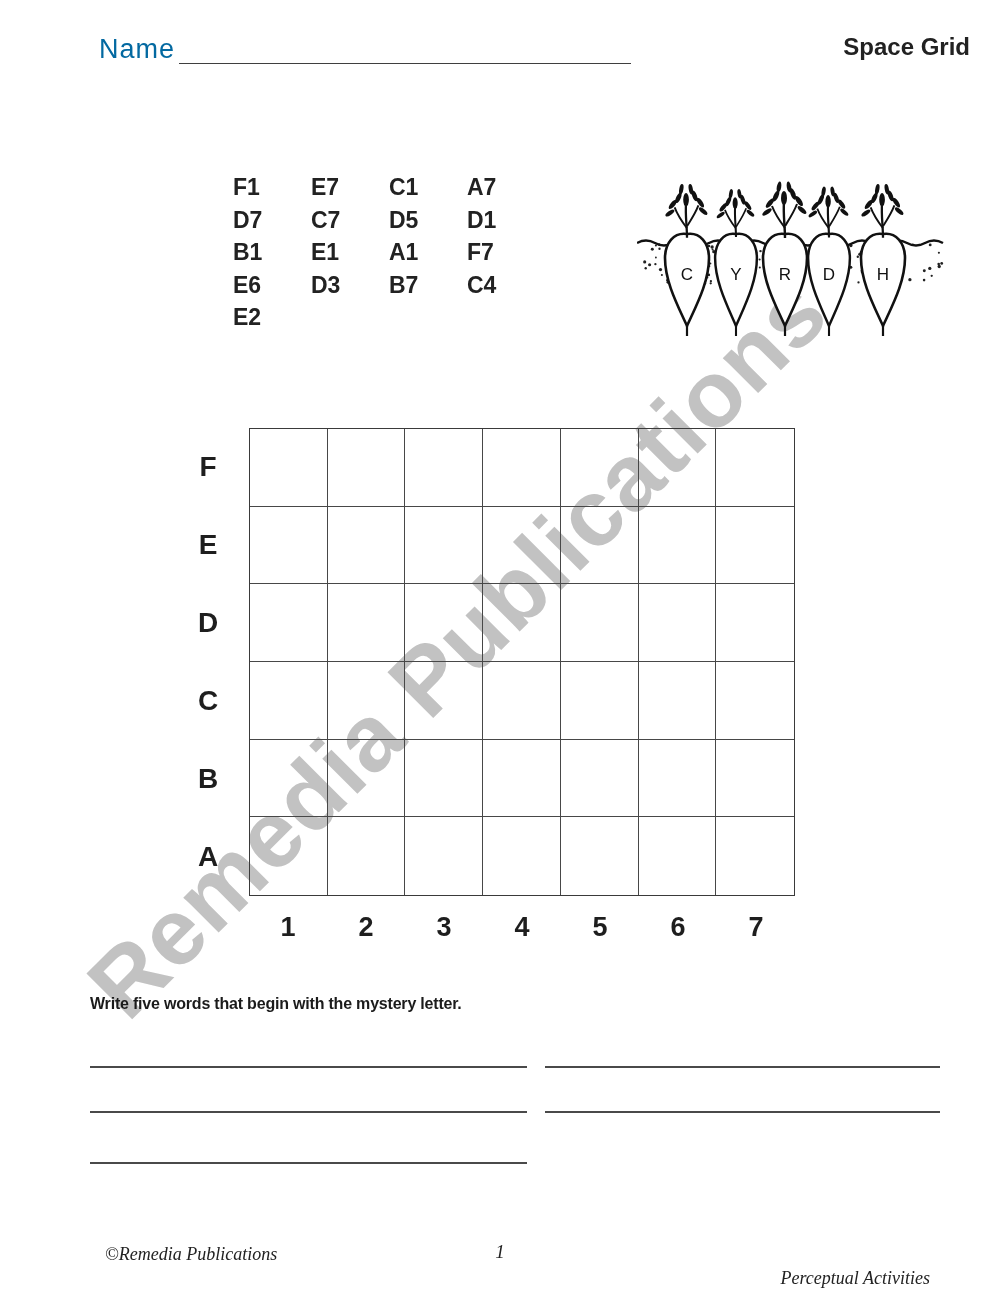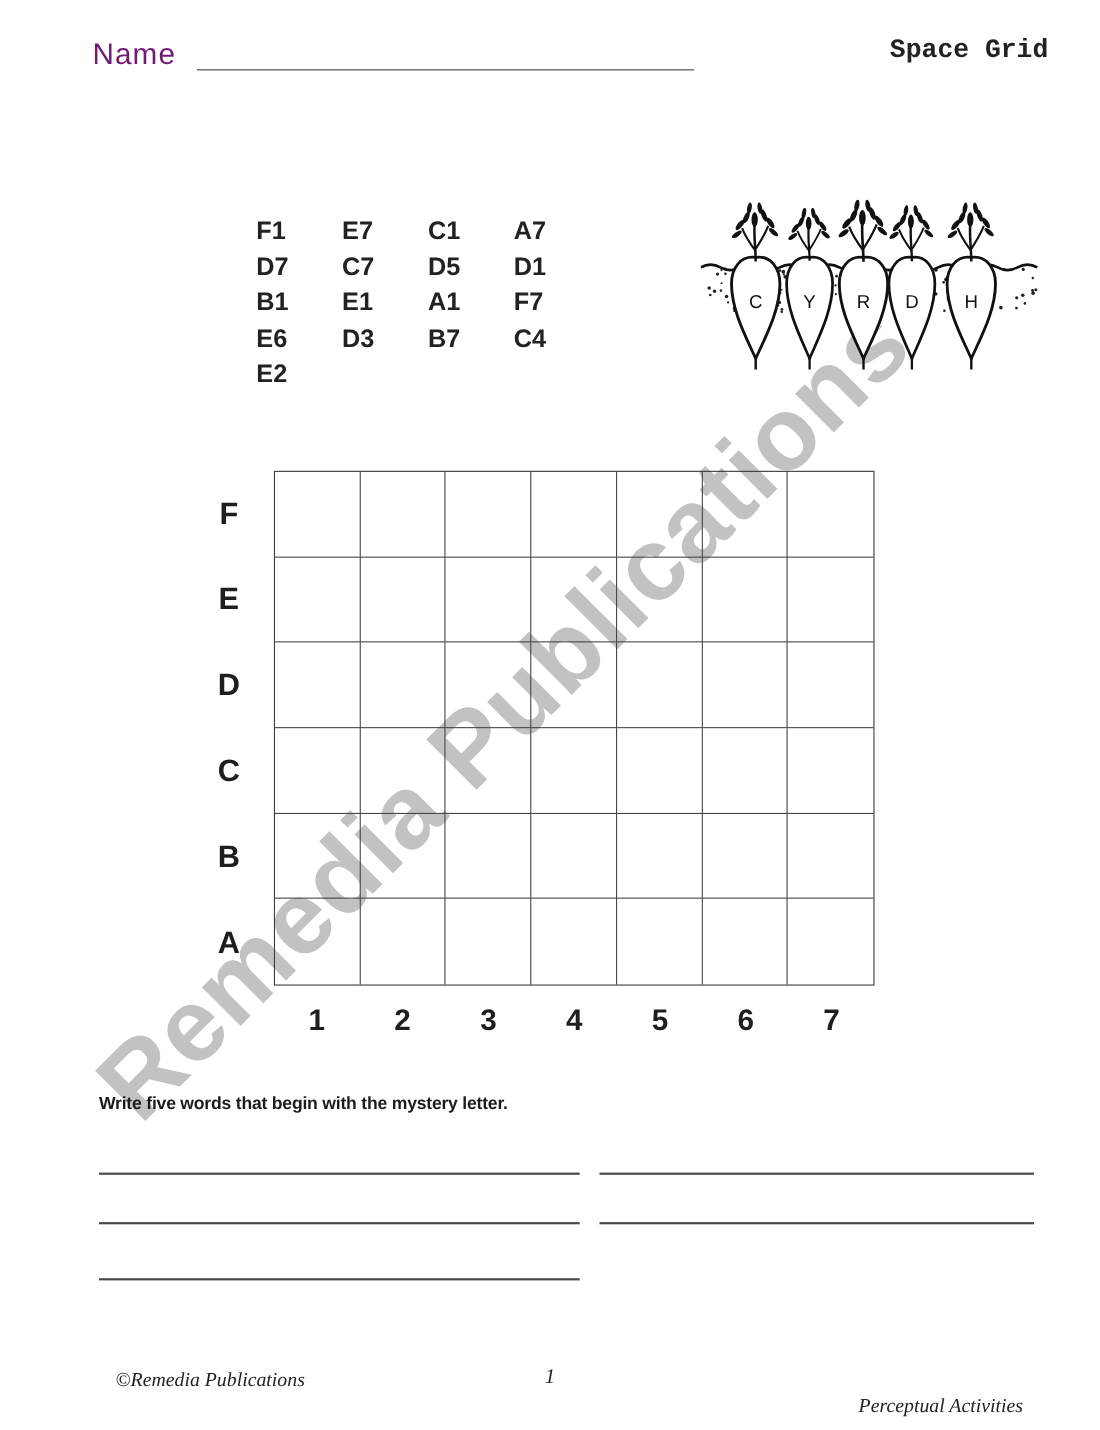--- a/index.html
+++ b/index.html
@@ -3,27 +3,27 @@
 <meta charset="utf-8">
 <style>
   html,body{margin:0;padding:0;background:#e8e8e8;}
   .page{
     position:relative;width:1000px;height:1300px;background:#ffffff;
     font-family:"Liberation Sans",sans-serif;color:#1c1c1c;overflow:hidden;
     margin:0 auto;
   }
   .abs{position:absolute;}
   
-  .name-label{left:84px;top:34px;font-size:27px;font-weight:400;color:#701a75;letter-spacing:1px;}
+  .name-label{left:99px;top:34px;font-size:27px;font-weight:400;color:#0369a1;letter-spacing:1px;}
   .name-line{left:179px;top:34px;width:452px;height:29px;border-bottom:1.6px solid #3f3f3f;}
-  .page-title{right:47px;top:33px;font-size:24px;font-weight:700;color:#222;font-family:Liberation Mono, monospace;}
+  .page-title{right:30px;top:33px;font-size:24px;font-weight:700;color:#222;}
   
   .instructions{left:92px;top:101px;font-size:22px;font-weight:700;line-height:28px;letter-spacing:-0.2px;color:#1e1e1e;}
   
-  .coords{left:233px;top:196px;display:grid;grid-template-columns:78px 78px 78px 78px;grid-auto-rows:32.6px;font-size:23px;font-weight:700;color:#222;}
+  .coords{left:233px;top:174px;display:grid;grid-template-columns:78px 78px 78px 78px;grid-auto-rows:32.6px;font-size:23px;font-weight:700;color:#222;}
   
   .watermark{
     left:105px;top:953px;font-size:94px;font-weight:700;color:#b3b3b3;opacity:.8;
     white-space:nowrap;transform:rotate(-45deg);transform-origin:0 50%;
     letter-spacing:1px;line-height:96px;
   }
   
   .grid{left:249px;top:428px;width:546px;height:468px;border:1.6px solid #3a3a3a;display:grid;
         grid-template-columns:repeat(7,1fr);grid-template-rows:repeat(6,1fr);background:transparent;box-sizing:border-box;}
   .cell{border-right:1.4px solid #474747;border-bottom:1.4px solid #474747;background:transparent;}

